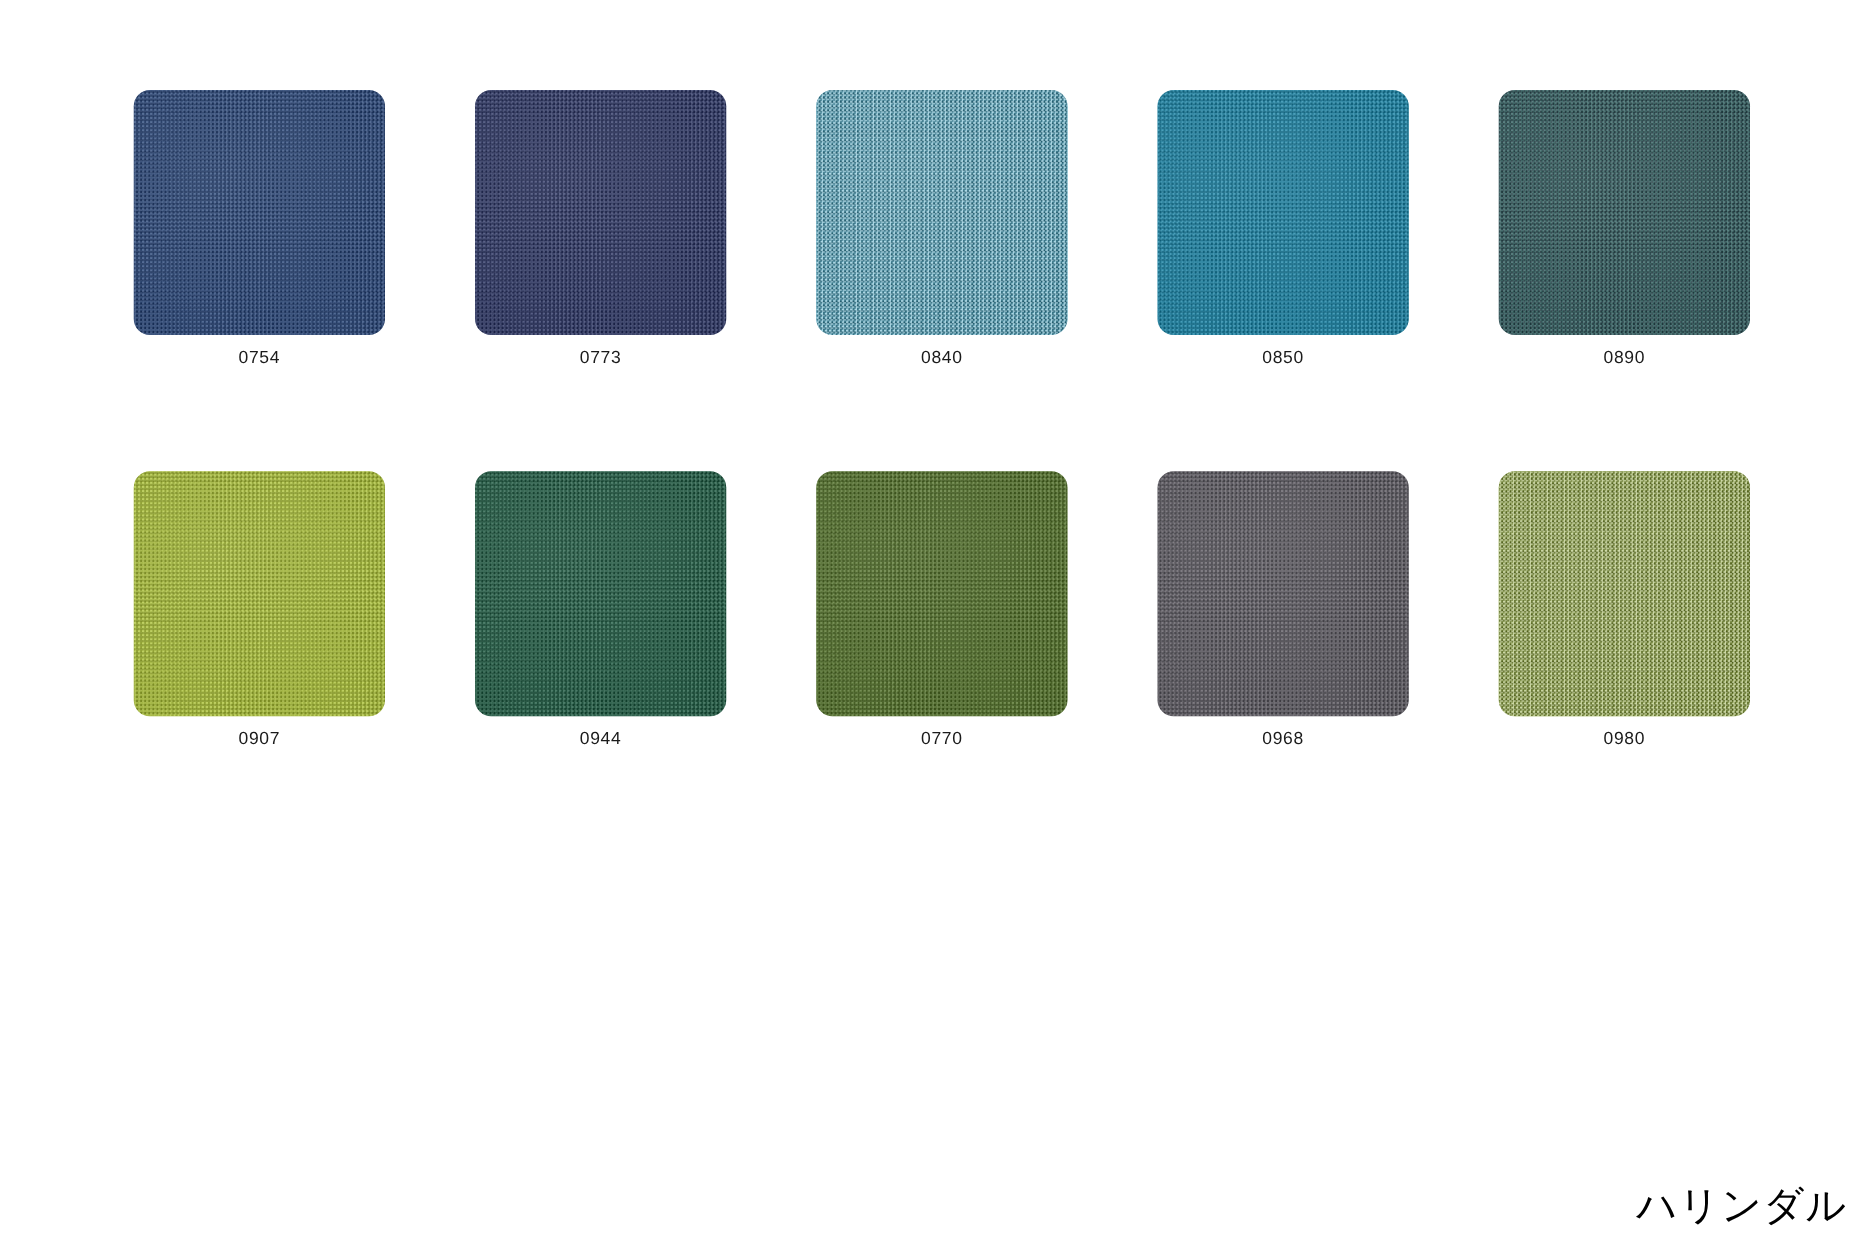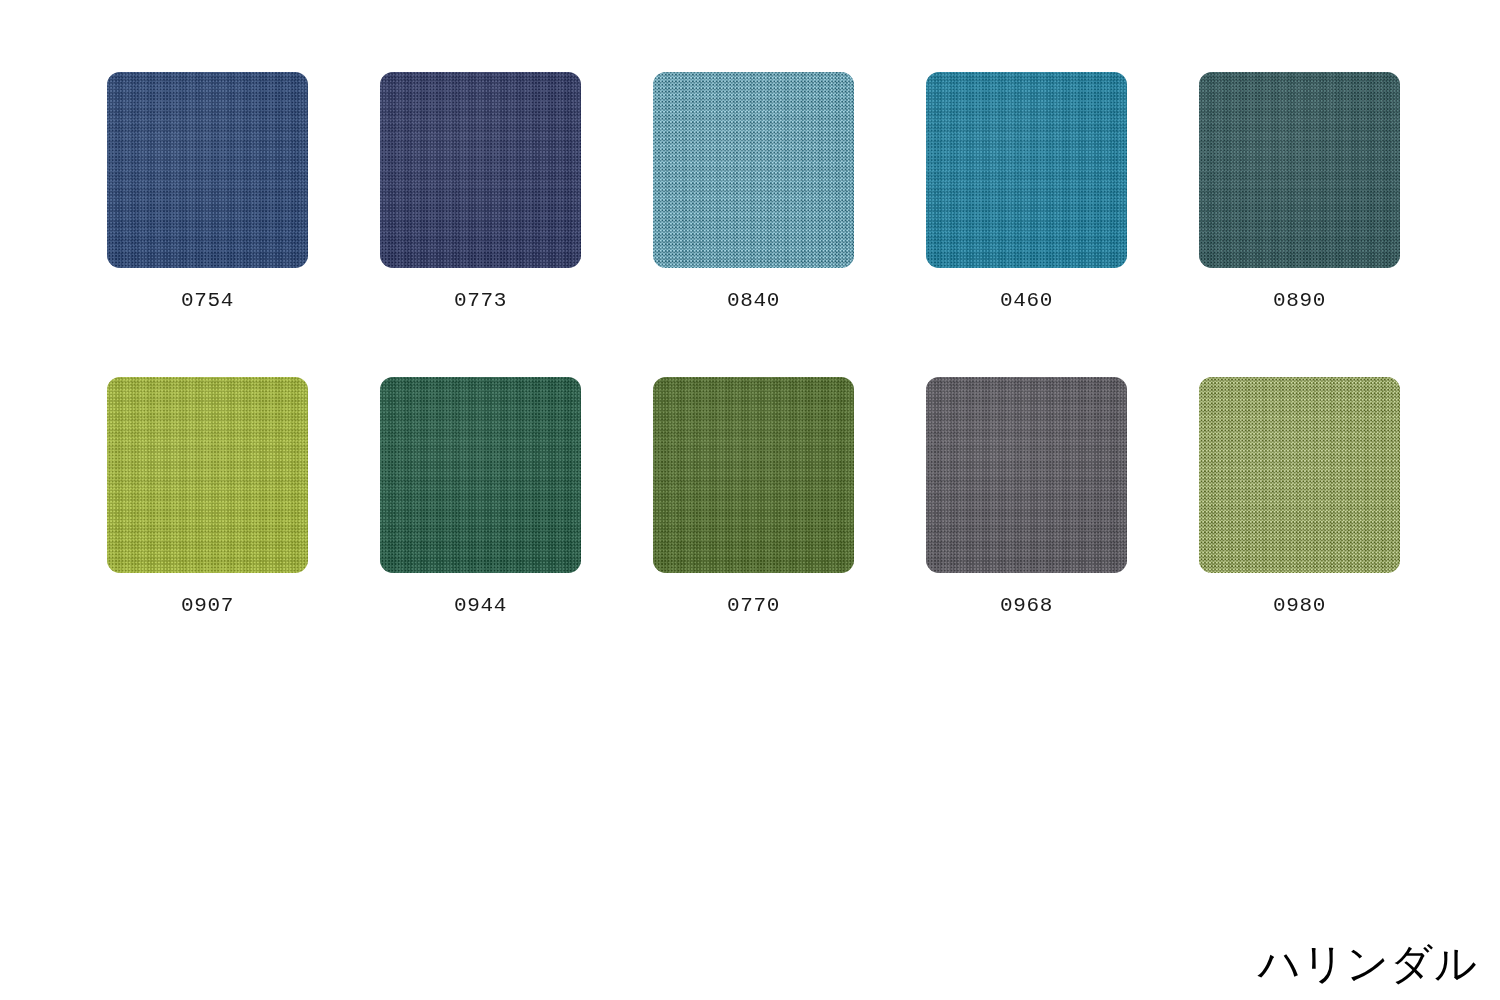--- a/index.html
+++ b/index.html
@@ -107,33 +107,32 @@
         rgba(0,0,0,0.16) 0% 50%);
     background-size: 3.3px 3.3px;
   }
 
   .swatch-label {
     position: absolute;
     left: 0;
     top: 200px;
     width: 201px;
     text-align: center;
-    font-size: 21px;
+    font-size: 14px;
     line-height: 26px;
     color: #1b1b1b;
     letter-spacing: 0.6px;
-    font-family: Liberation Mono, monospace;
-    margin-top: 16px;
+    font-family: Liberation Sans, sans-serif;
   }
 
   #collection-name {
     position: absolute;
     right: 22px;
     bottom: 14px;
-    font-size: 42px;
+    font-size: 32px;
     line-height: 44px;
     color: #000000;
     letter-spacing: 1px;
     font-family: "DejaVu Sans", sans-serif;
     white-space: nowrap;
   }
 </style>
 </head>
 <body>
 
@@ -161,21 +160,21 @@
         <div class="sheen"></div>
       </div>
       <div class="swatch-label">0840</div>
     </div>
     <div class="swatch-cell">
       <div class="swatch-chip " style="background-color: rgb(13, 126, 162);">
         <div class="weave"></div>
         <div class="weave2"></div>
         <div class="sheen"></div>
       </div>
-      <div class="swatch-label">0460</div>
+      <div class="swatch-label">0850</div>
     </div>
     <div class="swatch-cell">
       <div class="swatch-chip weave-heather" style="background-color: rgb(43, 79, 87);">
         <div class="weave"></div>
         <div class="weave2"></div>
         <div class="sheen"></div>
       </div>
       <div class="swatch-label">0890</div>
     </div>
     <div class="swatch-cell">

